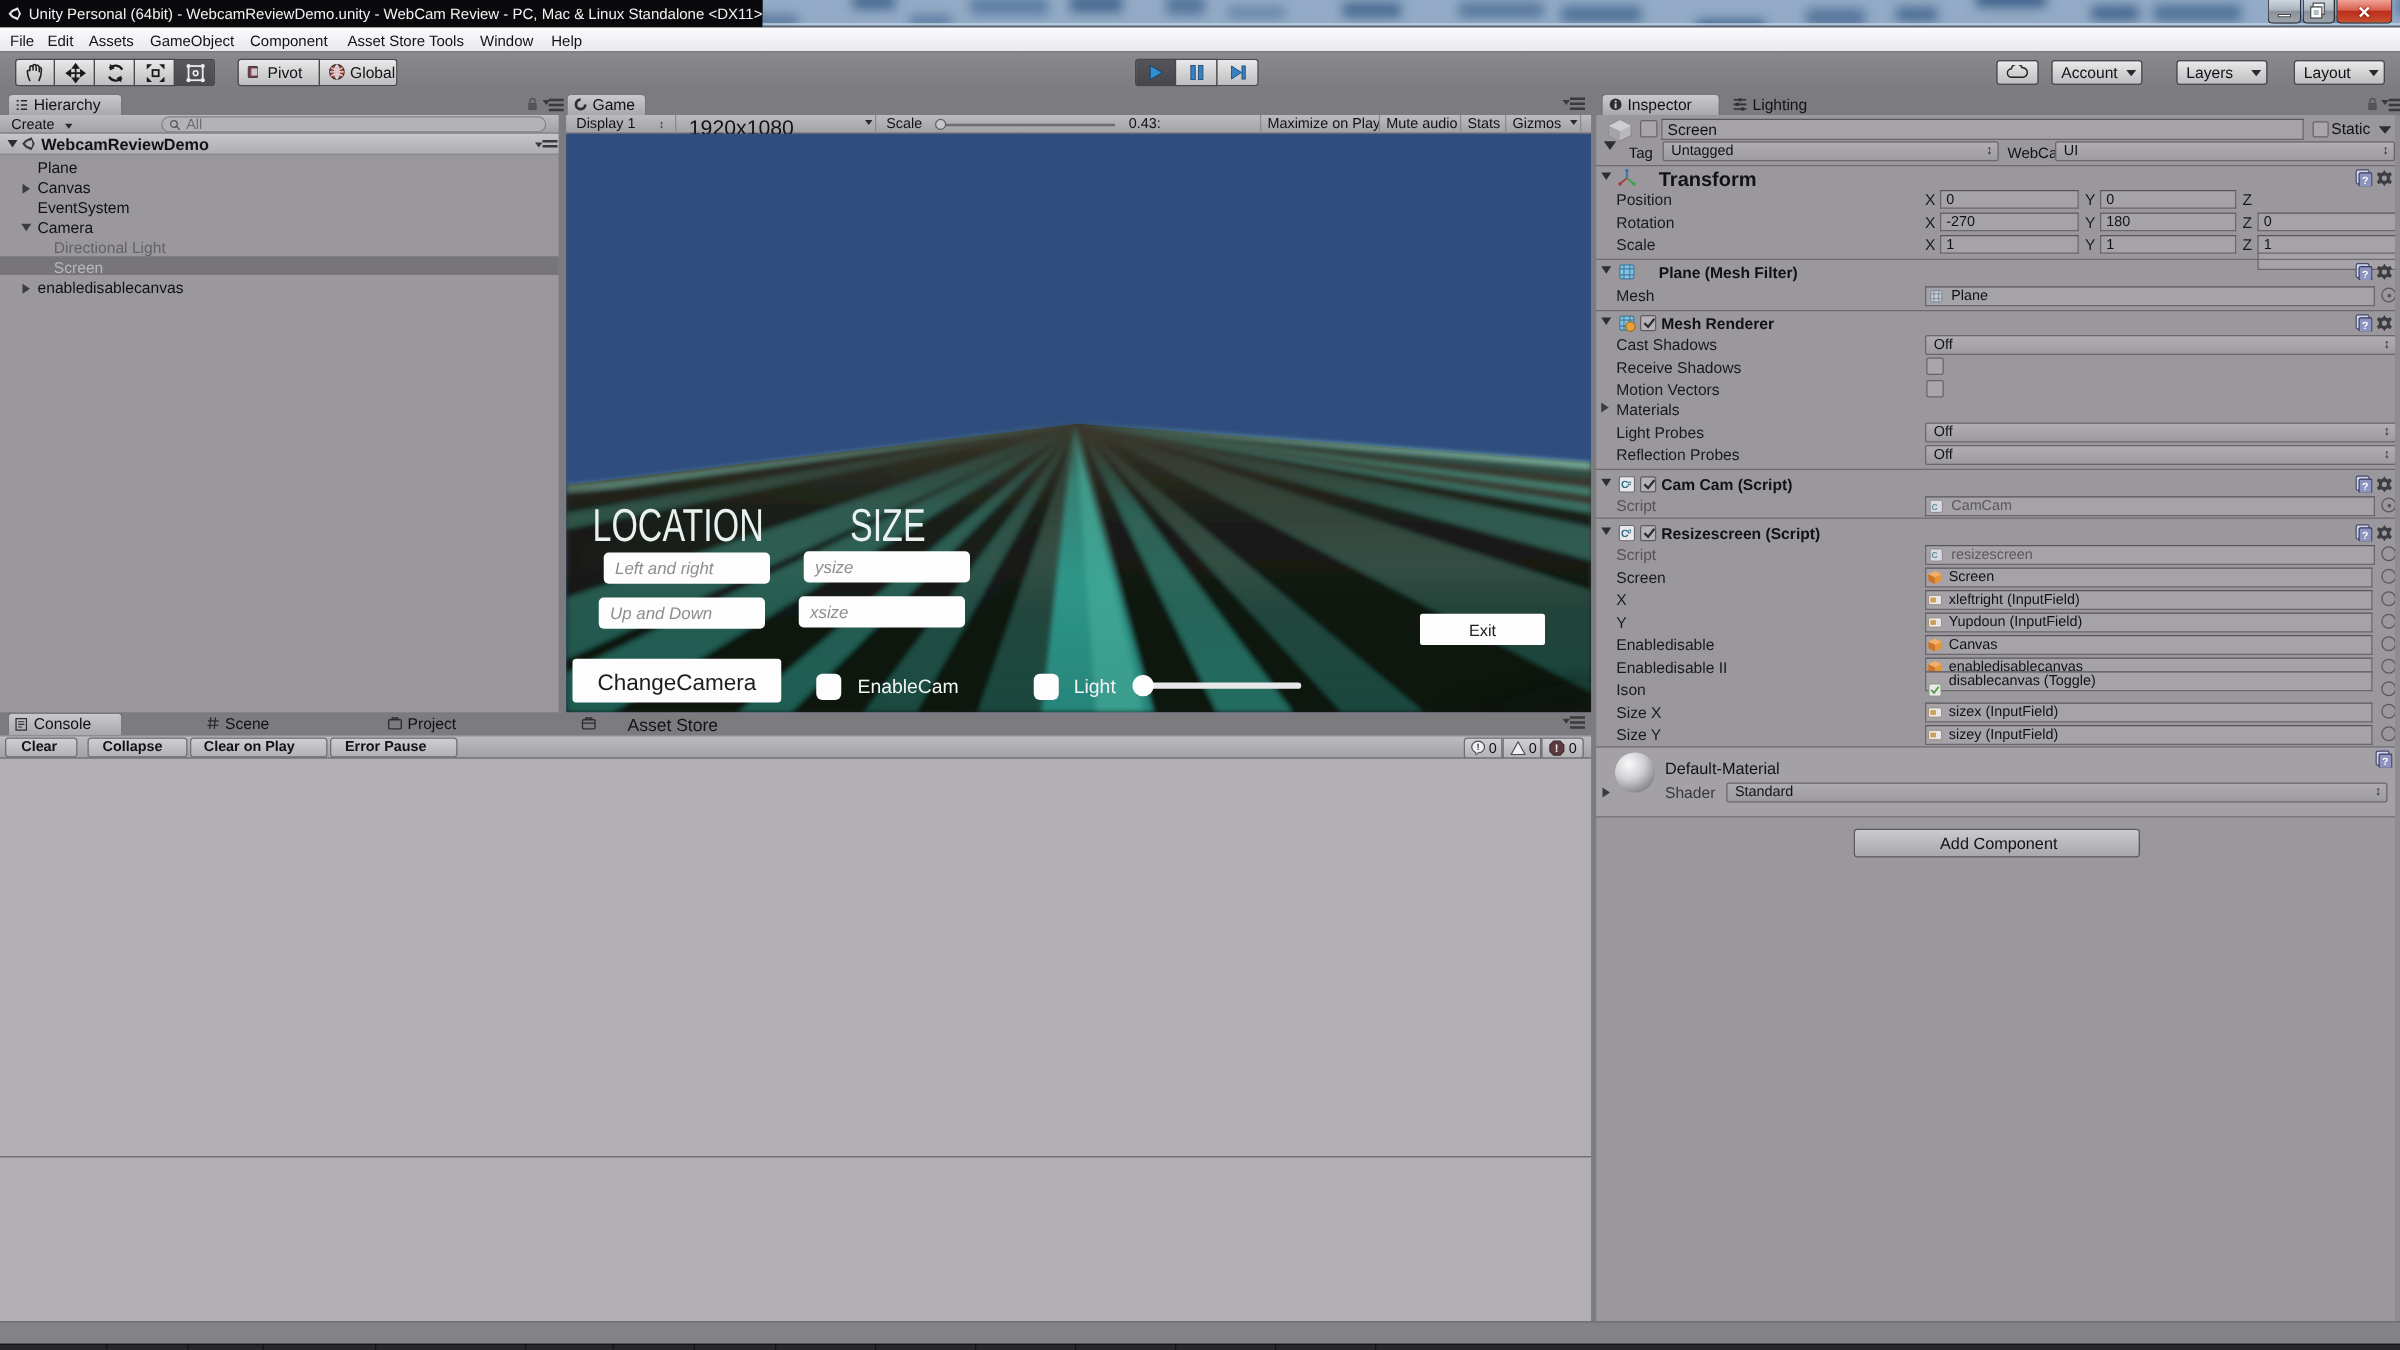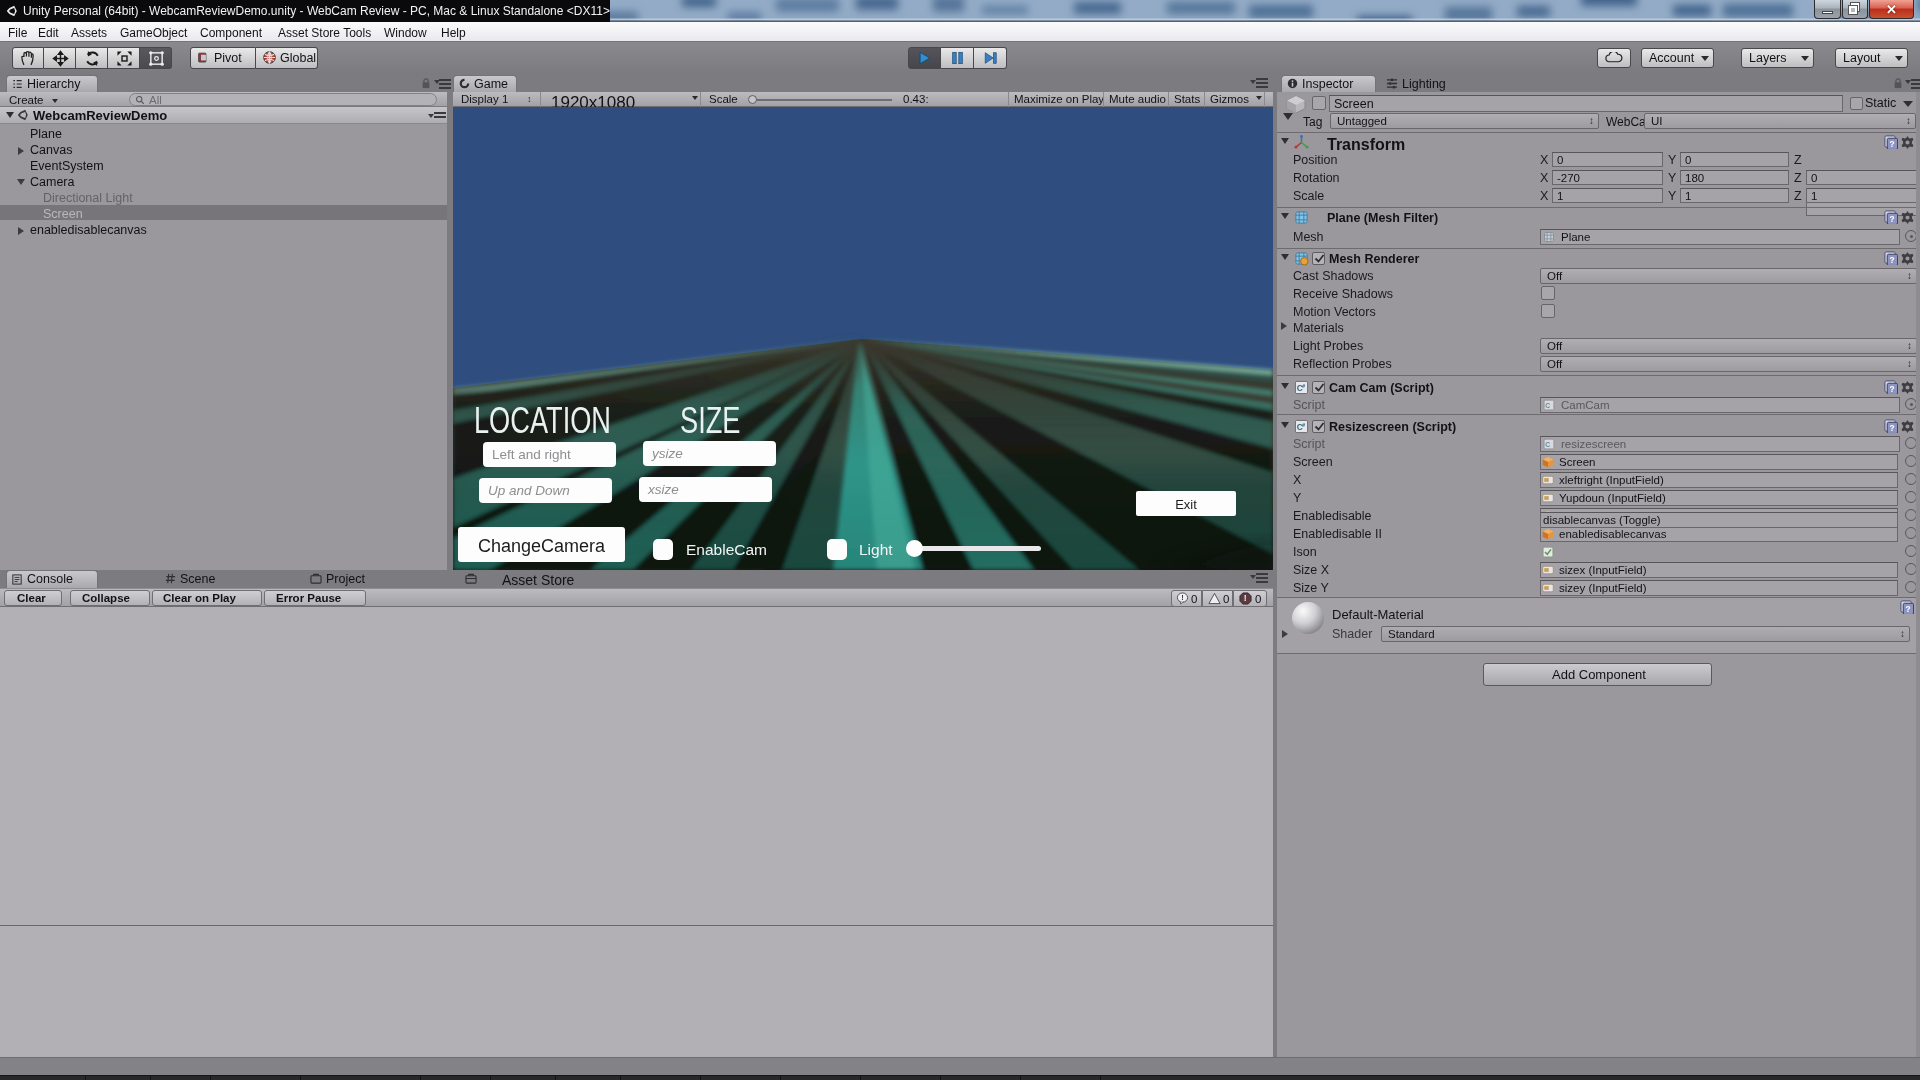--- a/index.html
+++ b/index.html
@@ -341,21 +341,21 @@
     <polygon points="409,232 820,263 820,268" fill="#86d2c0" opacity="0.85"></polygon>
     <polygon points="409,232 820,269 820,276" fill="#2a5a52" opacity="0.7"></polygon>
   </g>
   <polygon points="700,463 820,463 820,435" fill="#0a0e0b" opacity="0.4" filter="url(#soft2)"></polygon>
 </svg>
 </div>
 
 <div class="abs" style="left:474px;top:400px;width:300px;height:40px;color:#e9f2f0;font-size:37px;transform:scaleX(0.735);transform-origin:0 0;">LOCATION</div>
 <div class="abs" style="left:680px;top:400px;width:200px;height:40px;color:#e9f2f0;font-size:37px;transform:scaleX(0.735);transform-origin:0 0;">SIZE</div>
 <div class="abs" style="left:483px;top:442px;width:133px;height:25px;background:#fdfdfd;border-radius:4px;"></div>
-<div class="abs" style="left:492px;top:447px;color:#8e8e92;font-size:13.5px;">Left and right</div>
+<div class="abs" style="left:492px;top:447px;color:#8e8e92;font-size:13.5px;font-style:italic;">Left and right</div>
 <div class="abs" style="left:643px;top:441px;width:133px;height:25px;background:#fdfdfd;border-radius:4px;"></div>
 <div class="abs" style="left:652px;top:446px;color:#8e8e92;font-size:13.5px;font-style:italic;">ysize</div>
 <div class="abs" style="left:479px;top:478px;width:133px;height:25px;background:#fdfdfd;border-radius:4px;"></div>
 <div class="abs" style="left:488px;top:483px;color:#8e8e92;font-size:13.5px;font-style:italic;">Up and Down</div>
 <div class="abs" style="left:639px;top:477px;width:133px;height:25px;background:#fdfdfd;border-radius:4px;"></div>
 <div class="abs" style="left:648px;top:482px;color:#8e8e92;font-size:13.5px;font-style:italic;">xsize</div>
 <div class="abs" style="left:1136px;top:491px;width:100px;height:25px;background:#fdfdfd;border-radius:2px;"></div>
 <div class="abs" style="left:1136px;top:497px;width:100px;text-align:center;color:#1c1c1e;font-size:13px;">Exit</div>
 <div class="abs" style="left:458px;top:527px;width:167px;height:35px;background:#fdfdfd;border-radius:3px;"></div>
 <div class="abs" style="left:458px;top:536px;width:167px;text-align:center;color:#1c1c1e;font-size:18px;">ChangeCamera</div>
@@ -650,21 +650,21 @@
 <div class="abs" style="left:1905px;top:509px;width:12px;height:12px;border-radius:50%;border:1.5px solid #59565c;"></div>
 <div class="roww" style="left:1293px;top:527px;">Enabledisable II</div>
 <div class="ufield" style="left:1540px;top:526px;width:358px;height:16px;padding-left:18px;">enabledisablecanvas</div>
 <svg class="abs" style="left:1542px;top:528px" width="12" height="12" viewBox="0 0 16 16">
     <path d="M8 1 L15 4.5 V11.5 L8 15 L1 11.5 V4.5 Z" fill="#e8943a"></path>
     <path d="M8 1 L15 4.5 L8 8 L1 4.5 Z" fill="#f0b06a"></path>
     <path d="M8 8 V15 L1 11.5 V4.5 Z" fill="#c8742a"></path>
   </svg>
 <div class="abs" style="left:1905px;top:527px;width:12px;height:12px;border-radius:50%;border:1.5px solid #59565c;"></div>
 <div class="roww" style="left:1293px;top:545px;">Ison</div>
-<div class="ufield" style="left:1540px;top:512px;width:358px;height:16px;padding-left:2px;">disablecanvas (Toggle)</div>
+<div class="ufield" style="left:1540px;top:537px;width:358px;height:16px;padding-left:18px;">disablecanvas (Toggle)</div>
 <svg class="abs" style="left:1542px;top:546px" width="12" height="12" viewBox="0 0 16 16">
     <rect x="1.5" y="1.5" width="13" height="13" rx="2" fill="#e8e6ea" stroke="#7a9a6a"></rect>
     <path d="M4 8 L7 11 L12 4.5" fill="none" stroke="#5a9a4a" stroke-width="2"></path>
   </svg>
 <div class="abs" style="left:1905px;top:545px;width:12px;height:12px;border-radius:50%;border:1.5px solid #59565c;"></div>
 <div class="roww" style="left:1293px;top:563px;">Size X</div>
 <div class="ufield" style="left:1540px;top:562px;width:358px;height:16px;padding-left:18px;">sizex (InputField)</div>
 <svg class="abs" style="left:1542px;top:564px" width="12" height="12" viewBox="0 0 16 16">
     <rect x="1" y="3" width="14" height="10" rx="2" fill="#e8e6ea" stroke="#9a8a6a"></rect>
     <rect x="3" y="5.5" width="6" height="5" fill="#c8a05a"></rect>

